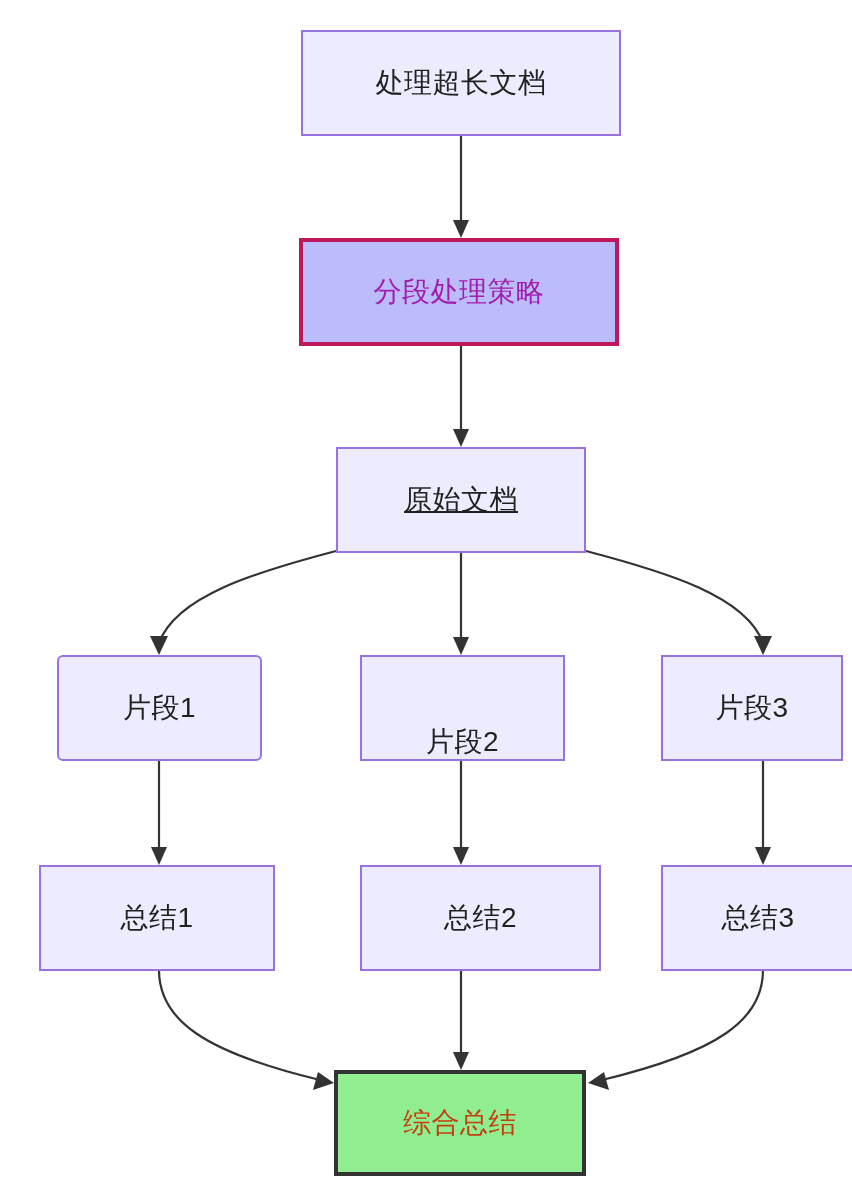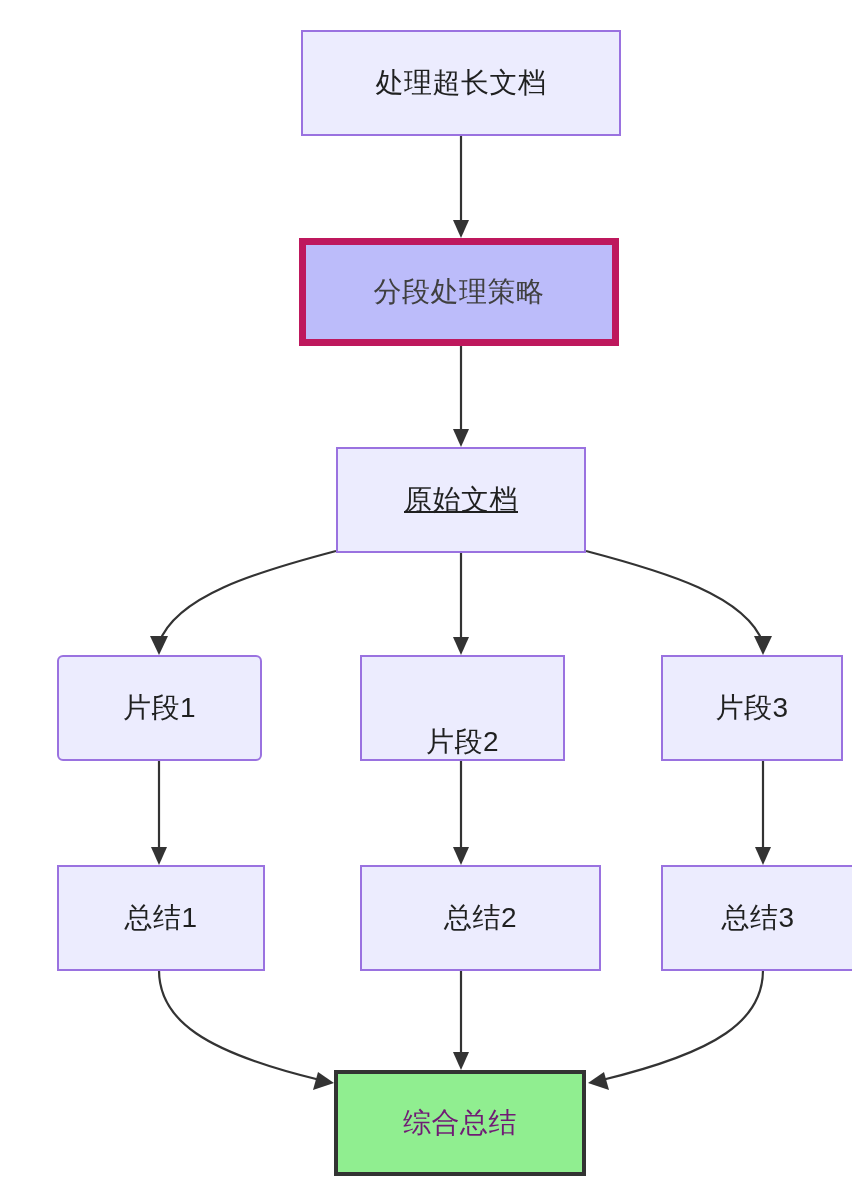--- a/index.html
+++ b/index.html
@@ -51,28 +51,28 @@
     letter-spacing: 0.5px;
   }
   .node-normal {
     background: #ececfe;
     border: 2px solid #9a72e0;
     color: #1f2020;
     font-size: 28px;
   }
   .node-highlight {
     background: #bcbcfa;
-    border: 7px solid #be185d;
-    color: #404040;
+    border: 4px solid #be185d;
+    color: #a21caf;
     font-size: 28px;
   }
   .node-result {
     background: #90ee90;
     border: 4px solid #333333;
-    color: #701a75;
+    color: #c2410c;
     font-size: 28px;
   }
   .node-label {
     display: block;
     white-space: nowrap;
   }
 </style>
 </head>
 <body>
 
@@ -131,21 +131,21 @@
   </div>
 
   <div class="node-box node-normal" style="left:336px; top:655px; width:205px; height:106px;align-items:flex-end;">
     <span class="node-label">片段2</span>
   </div>
 
   <div class="node-box node-normal" style="left:637px; top:655px; width:182px; height:106px;">
     <span class="node-label">片段3</span>
   </div>
 
-  <div class="node-box node-normal" style="left:33px; top:865px; width:208px; height:106px;">
+  <div class="node-box node-normal" style="left:15px; top:865px; width:236px; height:106px;">
     <span class="node-label">总结1</span>
   </div>
 
   <div class="node-box node-normal" style="left:336px; top:865px; width:241px; height:106px;">
     <span class="node-label">总结2</span>
   </div>
 
   <div class="node-box node-normal" style="left:637px; top:865px; width:194px; height:106px;">
     <span class="node-label">总结3</span>
   </div>

